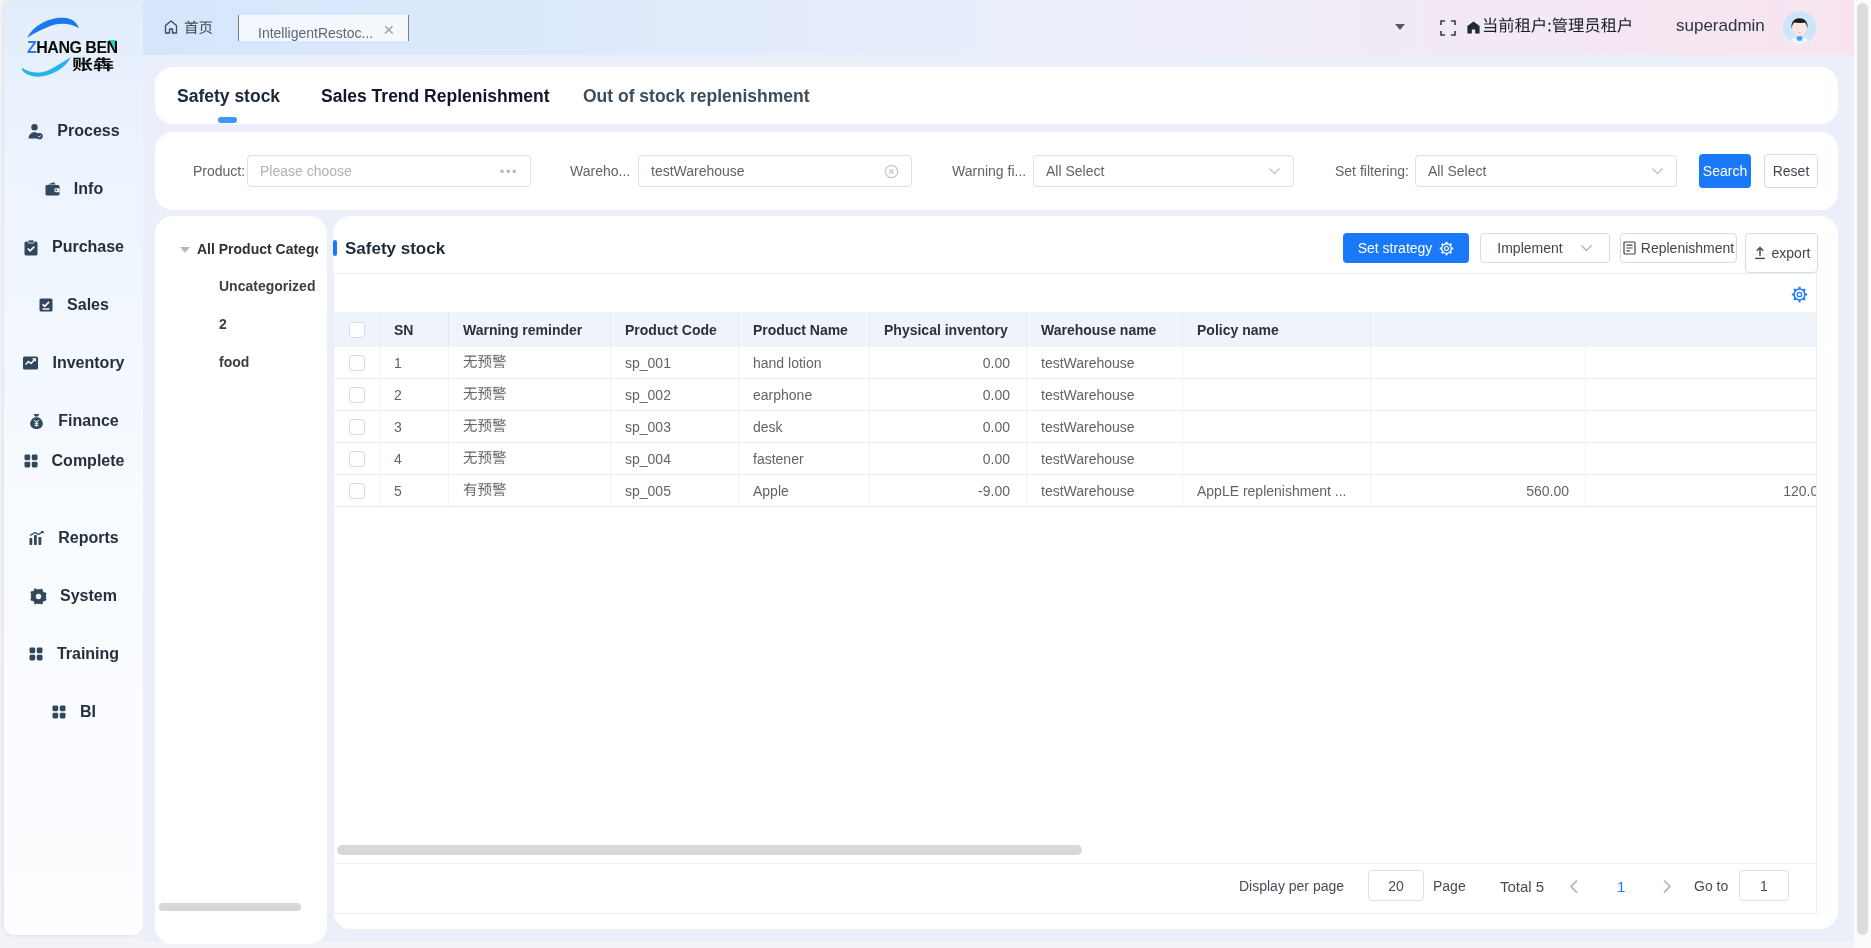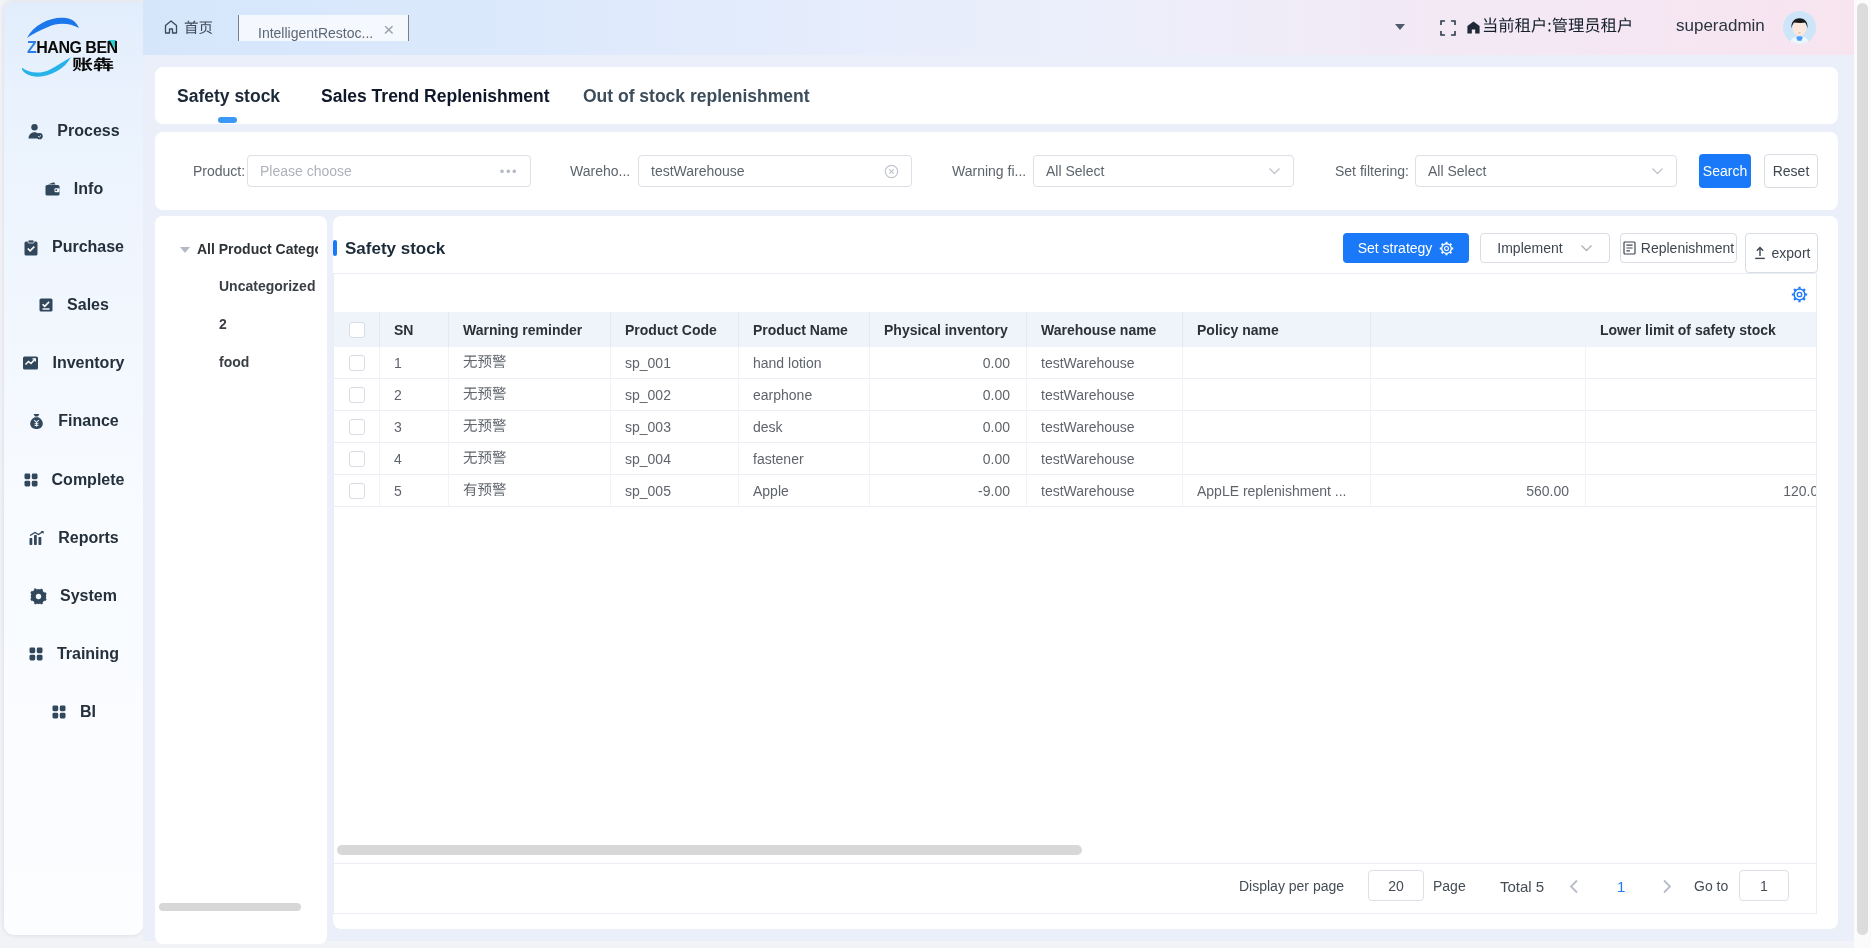--- a/index.html
+++ b/index.html
@@ -8,21 +8,21 @@
 svg.cjk{fill:currentColor;display:inline-block;vertical-align:middle}
 #sidebar{position:absolute;left:4px;top:2px;width:139px;height:933px;
  border-radius:8px 0 10px 10px;
  background:linear-gradient(180deg,#e2edfc 0%,#e9f2fd 10%,#f0f6fe 28%,#f8fbff 55%,#fcfdff 100%);
  box-shadow:0 0 4px rgba(120,140,170,.25)}
 .mitem{position:absolute;left:0;width:139px;height:22px;display:flex;align-items:center;
  justify-content:center;gap:13px;font-size:16px;font-weight:700;color:#24303c}
 .mitem svg{flex:none}
 #topbar{position:absolute;left:143px;top:0;width:1711px;height:55px;
  background:linear-gradient(90deg,#d5e6fb 0%,#dce9fc 22%,#eceffb 55%,#f3e9f5 78%,#f7e4ef 100%)}
-.card{position:absolute;background:#fff;border-radius:8px}
+.card{position:absolute;background:#fff;border-radius:18px}
 #lav{position:absolute;left:143px;top:55px;width:1711px;height:886px;background:#ebeffa}
 .inp{position:absolute;height:32px;border:1px solid #dcdfe6;border-radius:4px;background:#fff;
  font-size:14px;color:#5d646b;display:flex;align-items:center;padding:12px 12px}
 .lbl{position:absolute;font-size:14px;color:#5d646b;line-height:32px;height:32px;white-space:nowrap}
 .btn{position:absolute;display:flex;align-items:center;justify-content:center;gap:7px;
  border-radius:4px;font-size:14px;white-space:nowrap}
 .obtn{border:1px solid #d8dce3;background:#fff;color:#3f4650}
 .hcell{position:absolute;top:0;height:35px;display:flex;align-items:center;
  font-weight:700;font-size:14px;color:#2c3137;padding:16px 14px;border-right:1px solid #e3e8f1}
 .rcell{position:absolute;height:32px;display:flex;align-items:center;font-size:14px;
@@ -72,21 +72,21 @@
 <div class="mitem" style="top:350px"><svg width="17" height="16" viewBox="0 0 17 16" fill="#31475c">
         <rect x="1" y="1.5" width="15" height="13" rx="1.6"></rect>
         <path d="M3.5 9.5l3-3 2.5 2 4-4.5" stroke="#fff" stroke-width="1.5" fill="none"></path>
         <path d="M10.5 3.8h2.8v2.8" stroke="#fff" stroke-width="1.3" fill="none"></path>
       </svg>Inventory</div>
 <div class="mitem" style="top:408px"><svg width="17" height="17" fill="#31475c" viewBox="0 0 17 17">
         <path d="M5.6 1h5.8l-1.4 2.5H7z"></path>
         <path d="M6.7 4.2h3.6c2.8 1.3 4.5 3.7 4.5 6.3 0 3.4-2.6 5.5-6.3 5.5s-6.3-2.1-6.3-5.5c0-2.6 1.7-5 4.5-6.3z"></path>
         <path d="M6.2 7l2.3 2.5L10.8 7M8.5 9.5v4M6.6 10.8h3.8M6.6 12.5h3.8" stroke="#f2f7fd" stroke-width="1.1" fill="none"></path>
       </svg>Finance</div>
-<div class="mitem" style="top:467px"><svg width="16" height="16" viewBox="0 0 16 16" fill="#31475c">
+<div class="mitem" style="top:448px"><svg width="16" height="16" viewBox="0 0 16 16" fill="#31475c">
         <rect x="1.5" y="1.5" width="5.7" height="5.7" rx="1.4"></rect>
         <rect x="8.8" y="1.5" width="5.7" height="5.7" rx="1.4"></rect>
         <rect x="1.5" y="8.8" width="5.7" height="5.7" rx="1.4"></rect>
         <rect x="8.8" y="8.8" width="5.7" height="5.7" rx="1.4"></rect>
       </svg>Complete</div>
 <div class="mitem" style="top:525px"><svg width="17" height="16" viewBox="0 0 17 16" fill="#31475c">
         <rect x="1.5" y="8" width="2.8" height="7" rx=".7"></rect>
         <rect x="6" y="5" width="2.8" height="10" rx=".7"></rect>
         <rect x="10.5" y="7" width="2.8" height="8" rx=".7"></rect>
         <path d="M2 5.5L7 2.5l3.5 2L15 1.5" stroke="#31475c" stroke-width="1.4" fill="none"></path>
@@ -229,21 +229,20 @@
     <div class="hcell" style="left:0px;top:38px;width:46px;justify-content:center;padding:0">
         <span class="cb"></span>
       </div>
     <div class="hcell" style="left:46px;top:38px;width:69px">SN</div>
     <div class="hcell" style="left:115px;top:38px;width:162px">Warning reminder</div>
     <div class="hcell" style="left:277px;top:38px;width:128px">Product Code</div>
     <div class="hcell" style="left:405px;top:38px;width:131px">Product Name</div>
     <div class="hcell" style="left:536px;top:38px;width:157px">Physical inventory</div>
     <div class="hcell" style="left:693px;top:38px;width:156px">Warehouse name</div>
     <div class="hcell" style="left:849px;top:38px;width:188px">Policy name</div>
-    <div class="hcell" style="left:1252px;top:38px;width:257px">Lower limit of safety stock</div>
     <div class="abs" style="left:0;top:73px;width:1483px;height:32px;border-bottom:1px solid #ebeef5"></div>
     <div class="rcell" style="left:0px;top:73px;width:46px;justify-content:center;padding:0">
         <span class="cb"></span>
       </div>
       <div class="rcell" style="left:46px;top:73px;width:69px">1</div>
       <div class="rcell" style="left:115px;top:73px;width:162px">
         <svg class="cjk" width="44" height="18" viewBox="0 0 44 18">
           <g transform="translate(0,12.8)">
             <path transform="translate(0.00,0) scale(0.014500,-0.014500)" d="M114 773V699H446C443 628 440 552 428 477H52V404H414C373 232 276 71 39 -19C58 -34 80 -61 90 -80C348 23 448 208 490 404H511V60C511 -31 539 -57 643 -57C664 -57 807 -57 830 -57C926 -57 950 -15 960 145C938 150 905 163 887 177C882 40 874 17 825 17C794 17 674 17 650 17C599 17 589 24 589 60V404H951V477H503C514 552 519 627 521 699H894V773Z"></path>
             <path transform="translate(14.50,0) scale(0.014500,-0.014500)" d="M670 495V295C670 192 647 57 410 -21C427 -35 447 -60 456 -75C710 18 741 168 741 294V495ZM725 88C788 38 869 -34 908 -79L960 -26C920 17 837 86 775 134ZM88 608C149 567 227 512 282 470H38V403H203V10C203 -3 199 -6 184 -7C170 -7 124 -7 72 -6C83 -27 93 -57 96 -78C165 -78 210 -77 238 -65C267 -53 275 -32 275 8V403H382C364 349 344 294 326 256L383 241C410 295 441 383 467 460L420 473L409 470H341L361 496C338 514 306 538 270 562C329 615 394 692 437 764L391 796L378 792H59V725H328C297 680 256 631 218 598L129 656ZM500 628V152H570V559H846V154H919V628H724L759 728H959V796H464V728H677C670 695 661 659 652 628Z"></path>

